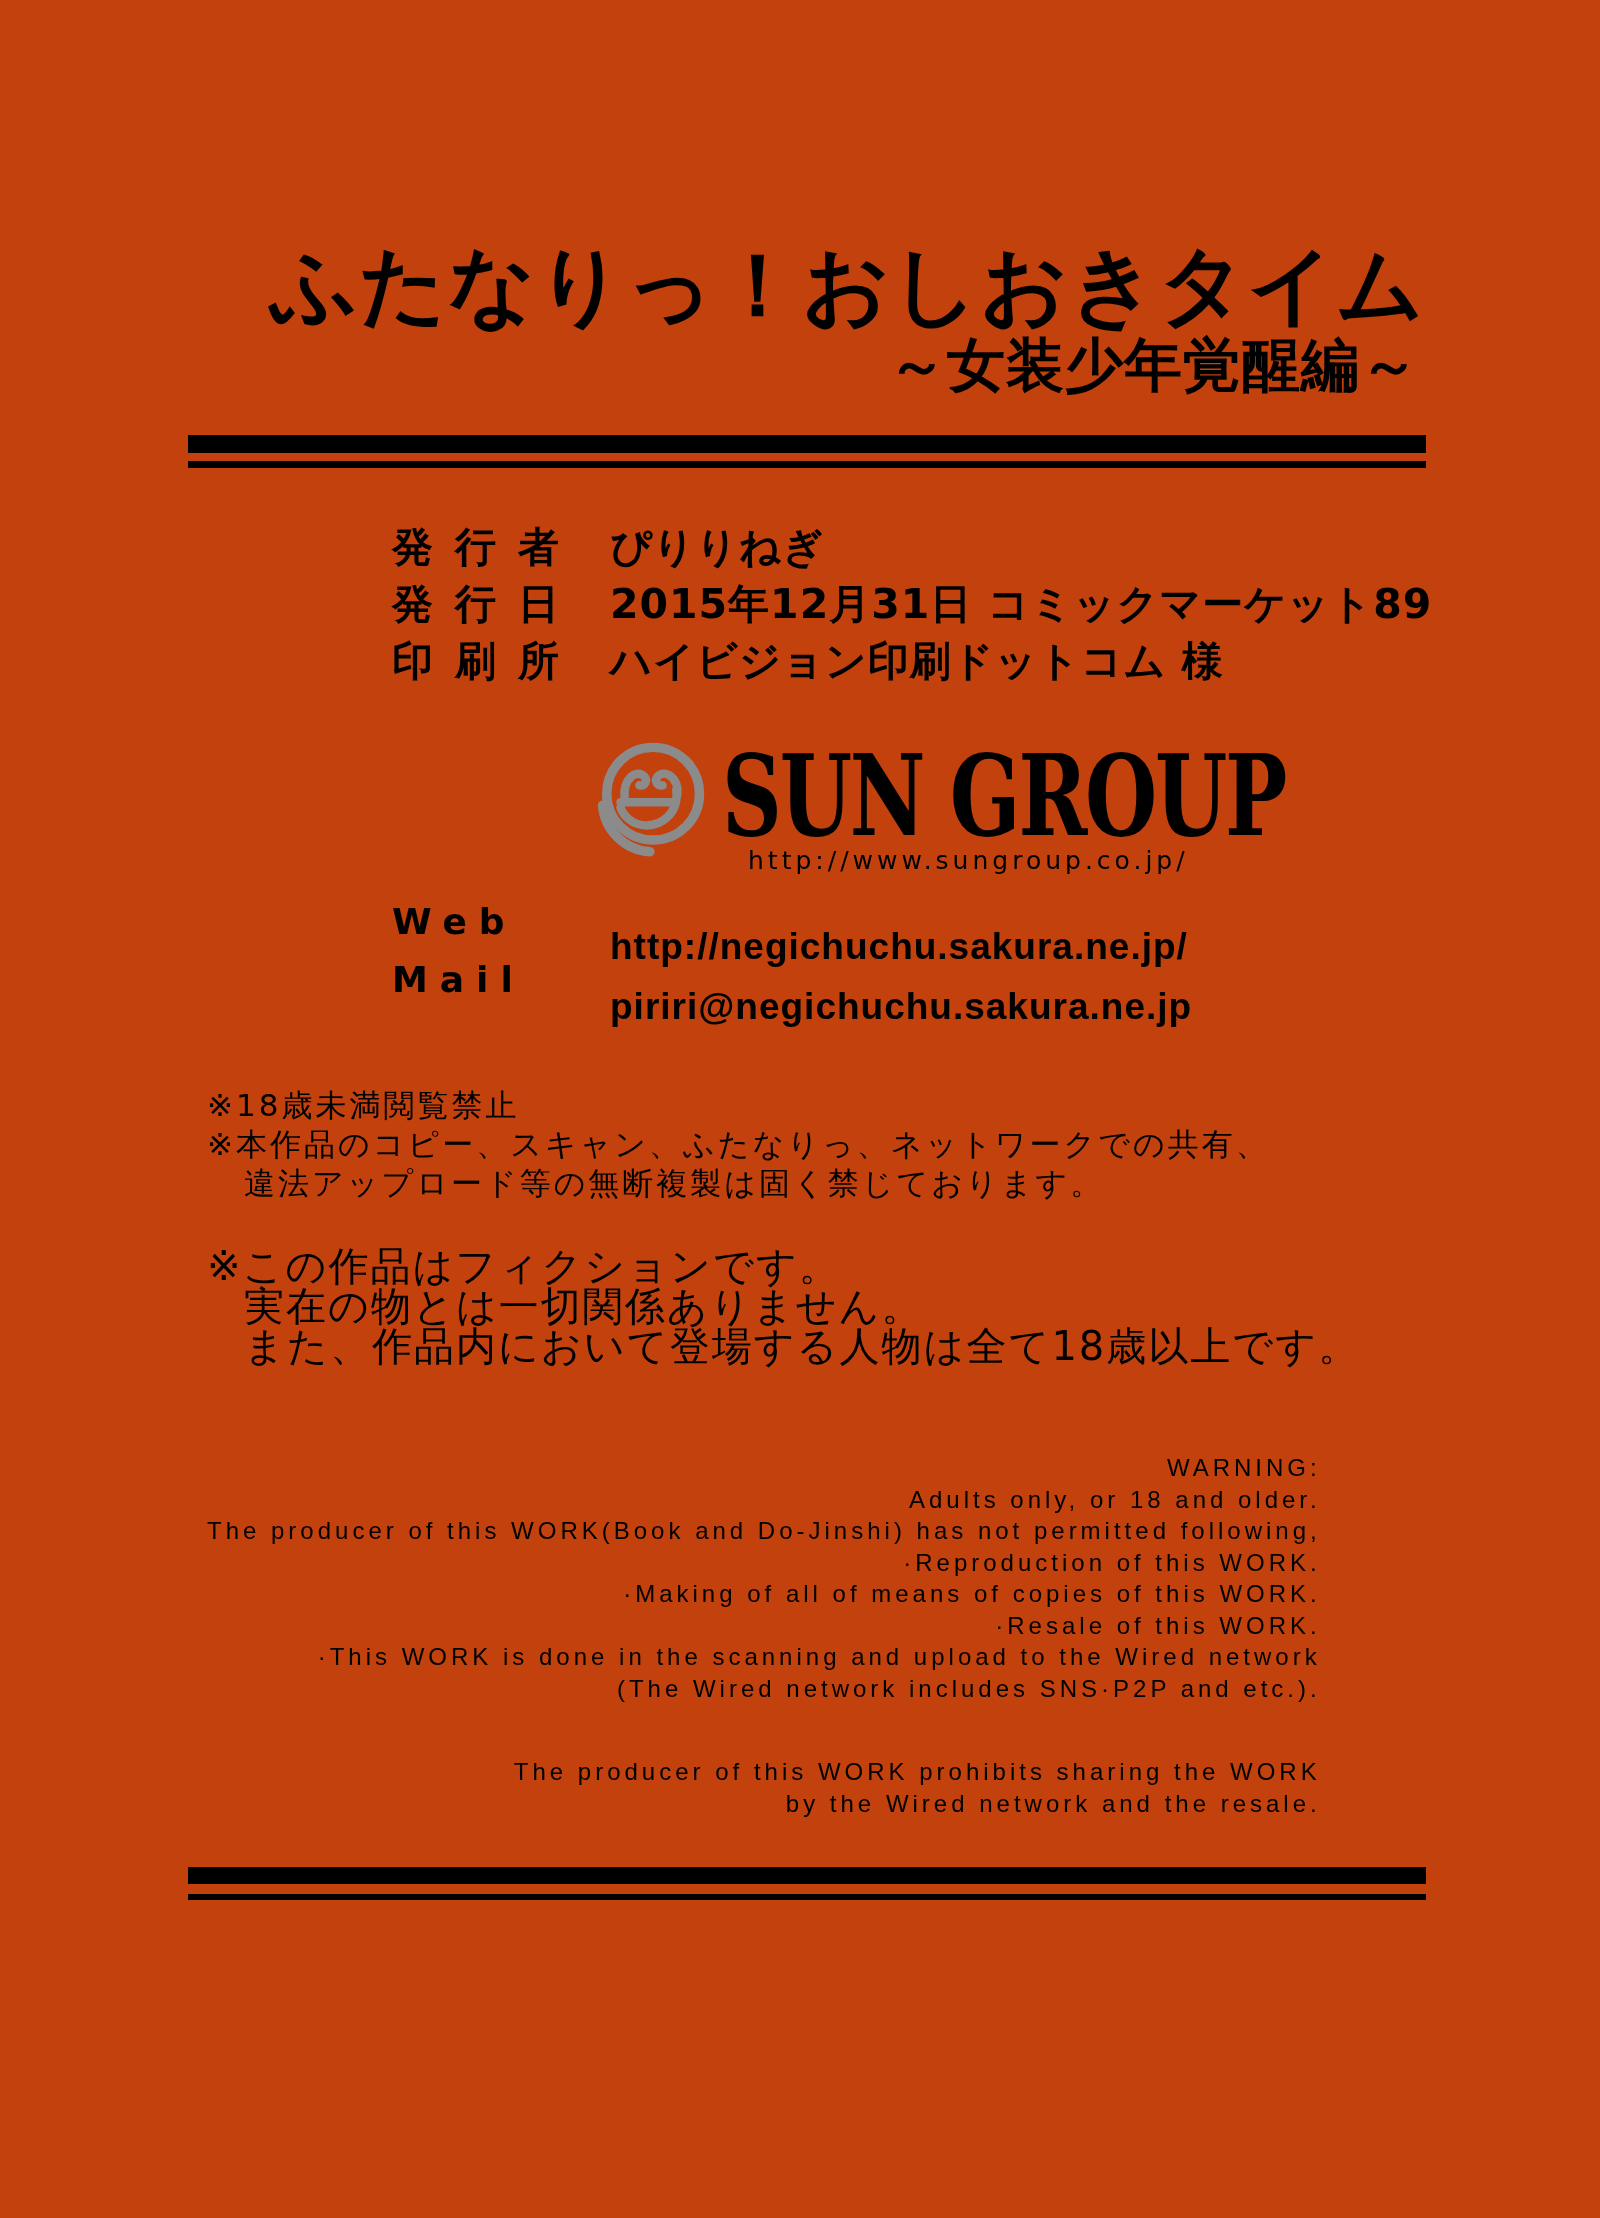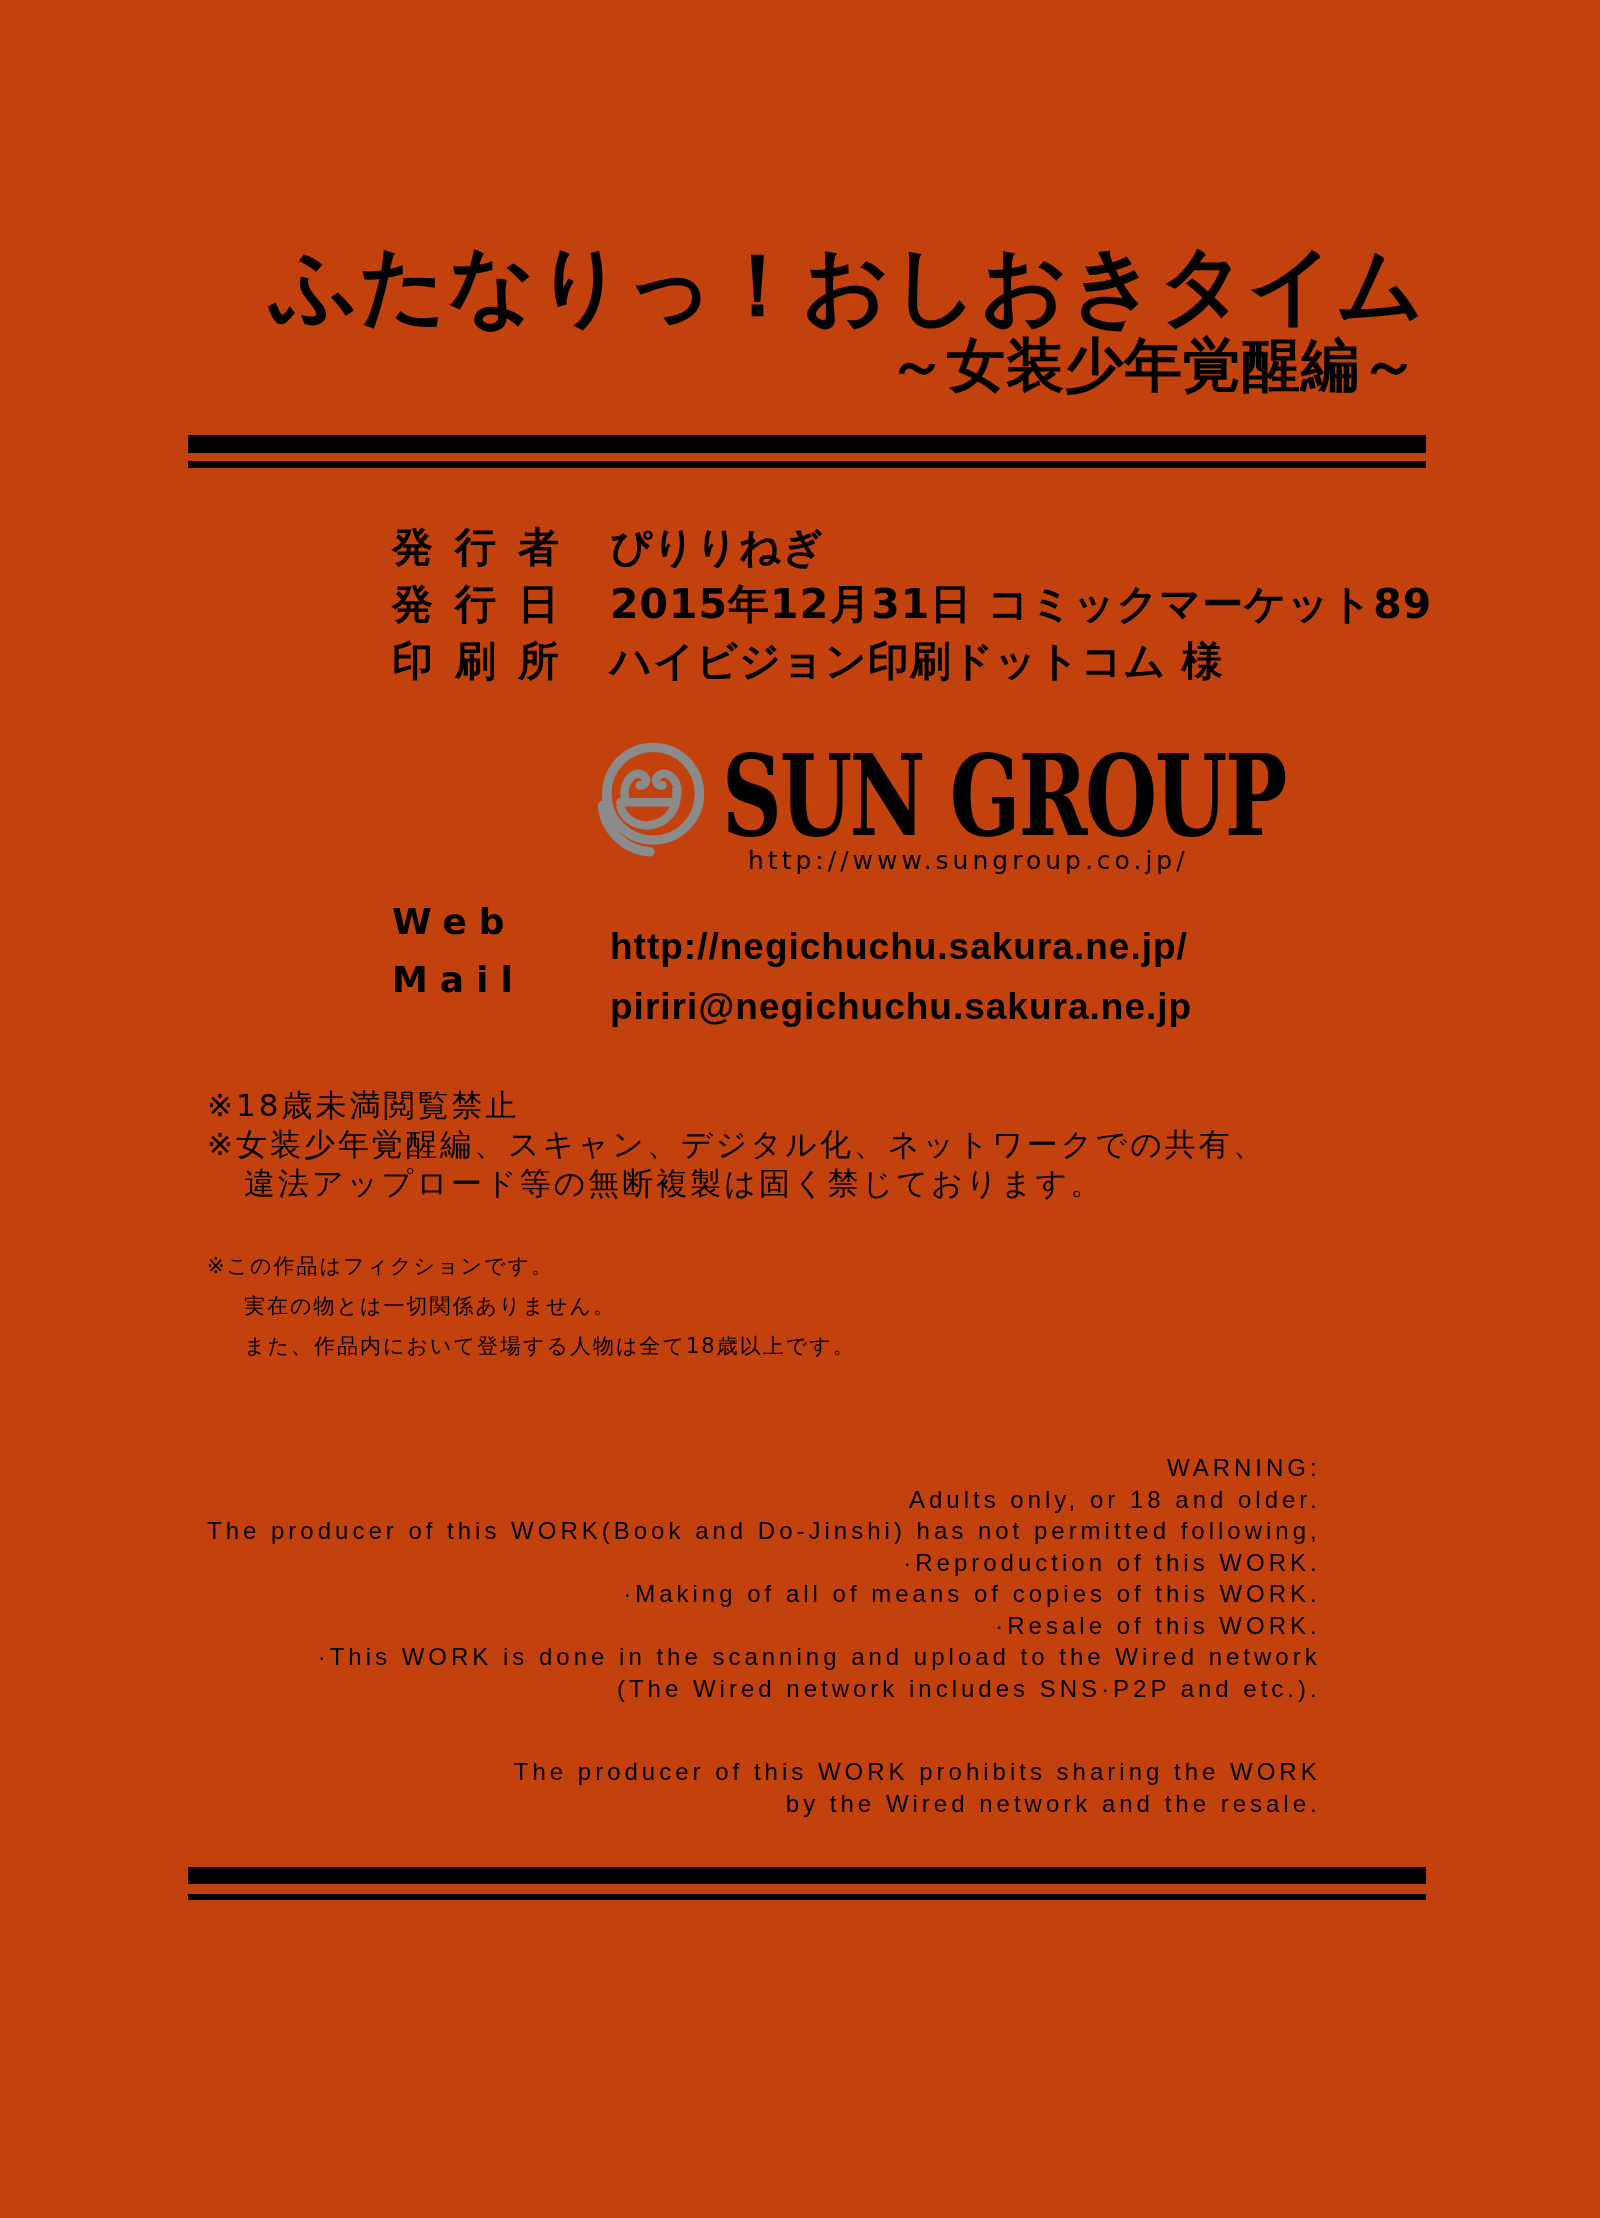--- a/index.html
+++ b/index.html
@@ -55,21 +55,21 @@
   .contact-value{
     position:absolute;left:610px;
     font-family:"Liberation Sans",sans-serif;
     font-size:37px;font-weight:700;letter-spacing:1px;white-space:nowrap;
   }
   .contact-value.web{top:926px;}
   .contact-value.mail{top:986px;text-align:right;}
   
   .notice{position:absolute;left:207px;font-weight:500;white-space:nowrap;}
   .notice-age{top:1086px;font-size:31px;line-height:39px;letter-spacing:3px;}
-  .notice-fiction{top:1246px;font-size:21px;line-height:40px;letter-spacing:2px;}
+  .notice-fiction{top:1246px;font-size:40px;line-height:40px;letter-spacing:2px;}
   .notice .indent{padding-left:37px;}
   
   .warning{
     position:absolute;left:207px;top:1452px;
     font-family:"Liberation Sans",sans-serif;
     font-size:24px;line-height:31.5px;letter-spacing:4px;
     font-weight:500;white-space:nowrap;text-align:right;
   }
   .warning .paren-indent{padding-left:14px;}
   .warning-footer{margin-top:52px;}
@@ -111,21 +111,21 @@
   <div class="sun-name">SUN GROUP</div>
   <div class="sun-url">http://www.sungroup.co.jp/</div>
 
   <div class="contact-label web">Web</div>
   <div class="contact-label mail">Mail</div>
   <div class="contact-value web">http://negichuchu.sakura.ne.jp/</div>
   <div class="contact-value mail">piriri@negichuchu.sakura.ne.jp</div>
 
   <div class="notice notice-age">
     <div>※18歳未満閲覧禁止</div>
-    <div>※女装少年覚醒編、スキャン、デジタル化、ネットワークでの共有、</div>
+    <div>※本作品のコピー、スキャン、ふたなりっ、ネットワークでの共有、</div>
     <div class="indent">違法アップロード等の無断複製は固く禁じております。</div>
   </div>
 
   <div class="notice notice-fiction">
     <div>※この作品はフィクションです。</div>
     <div class="indent">実在の物とは一切関係ありません。</div>
     <div class="indent">また、作品内において登場する人物は全て18歳以上です。</div>
   </div>
 
   <div class="warning">

